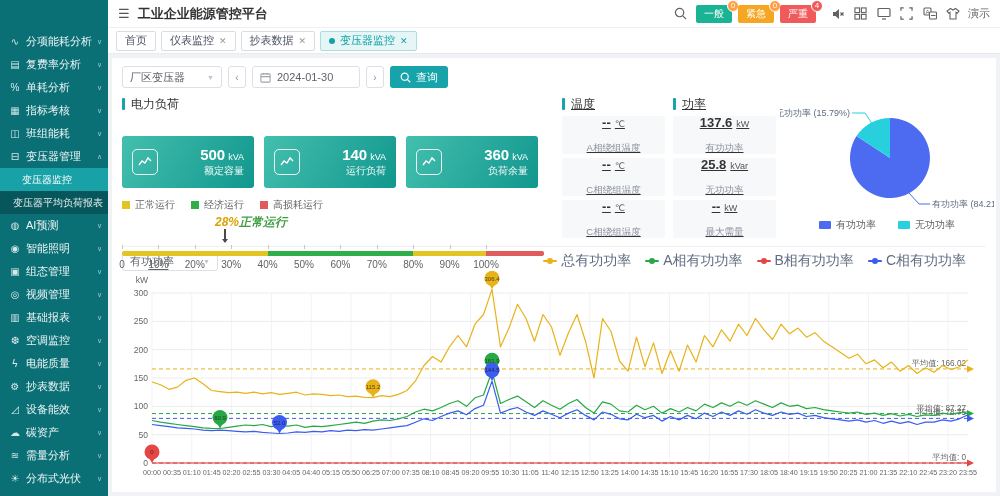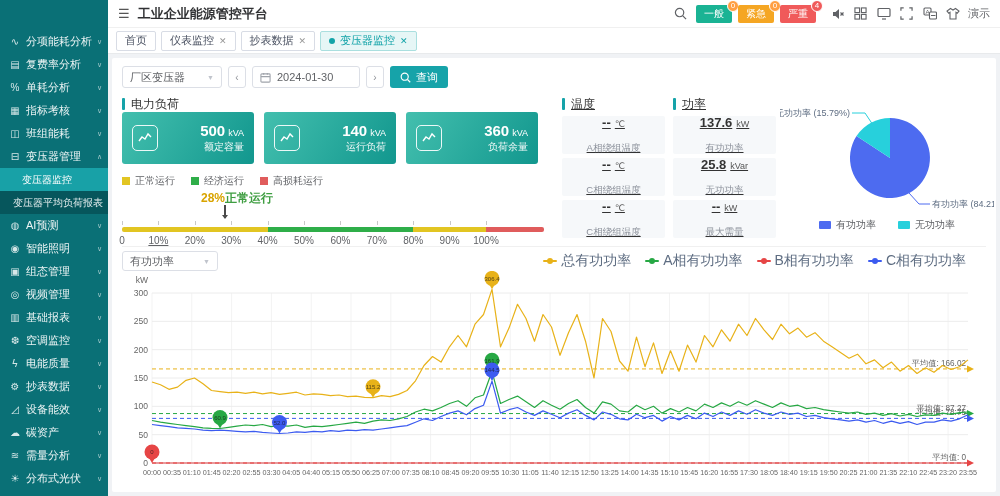--- a/index.html
+++ b/index.html
@@ -49,21 +49,21 @@
   
   .top-grid { display:flex; height:146px; }
   .col-load { width:432px; flex-shrink:0; padding-right:6px; }
   .vdiv { width:1px; background:#f0f0f0; margin:2px 0; }
   .col-stats { width:226px; flex-shrink:0; display:flex; gap:8px; padding:0 8px; }
   .statcol { width:103px;text-decoration:underline; }
   .col-pie { flex:1; position:relative; }
   .ptitle { display:flex; align-items:center; gap:6px; font-size:12px; color:#333; height:16px; }
   .ptitle::before { content:''; width:3px; height:12px; background:#16a3a9; border-radius:1px; }
 
-  .cards { display:flex; gap:10px; margin-top:0; }
+  .cards { display:flex; gap:10px; margin-top:24px; }
   .card { width:132px; height:52px; border-radius:3px; background:linear-gradient(120deg,#43bfae,#12978e); display:flex; align-items:center; color:#fff; cursor:pointer; }
   .card .icbox { width:26px; height:26px; border:1.5px solid rgba(255,255,255,.9); border-radius:5px; margin:0 8px 0 10px; display:flex; align-items:center; justify-content:center; flex-shrink:0; }
   .card .cr { flex:1; text-align:right; padding-right:10px; }
   .card .cv { font-size:15px; font-weight:bold; }
   .card .cu { font-size:9px; margin-left:3px; font-weight:normal; }
   .card .cl { font-size:10px; opacity:.95; margin-top:1px; }
 
   .lload { display:flex; gap:16px; margin-top:10px; height:14px; align-items:center; }
   .lload .li { display:flex; align-items:center; gap:5px; font-size:10px; color:#606266; }
   .lload .sq { width:8px; height:8px; }
@@ -347,21 +347,21 @@
                 <span class="li">
                   <span class="sq" style="background: rgb(47, 174, 73);"></span>
                   <span>经济运行</span>
                 </span>
                 <span class="li">
                   <span class="sq" style="background: rgb(224, 92, 92);"></span>
                   <span>高损耗运行</span>
                 </span>
               </div>
             <div class="gauge" id="gauge">
-                <div class="g-ann" style="left: 115px;"><span style="color: rgb(217, 164, 0);">28%</span><span style="color: rgb(63, 158, 66);">正常运行</span></div>
+                <div class="g-ann" style="left: 129px; font-style: italic;"><span style="color: rgb(217, 164, 0);">28%</span><span style="color: rgb(63, 158, 66);">正常运行</span></div>
                 <div class="g-arrow" style="left: 101.92px;"></div>
                 <div class="g-tick" style="left: 0px;"></div>
                 <div class="g-tick" style="left: 36.4px;"></div>
                 <div class="g-tick" style="left: 72.8px;"></div>
                 <div class="g-tick" style="left: 109.2px;"></div>
                 <div class="g-tick" style="left: 145.6px;"></div>
                 <div class="g-tick" style="left: 182px;"></div>
                 <div class="g-tick" style="left: 218.4px;"></div>
                 <div class="g-tick" style="left: 254.8px;"></div>
                 <div class="g-tick" style="left: 291.2px;"></div>

